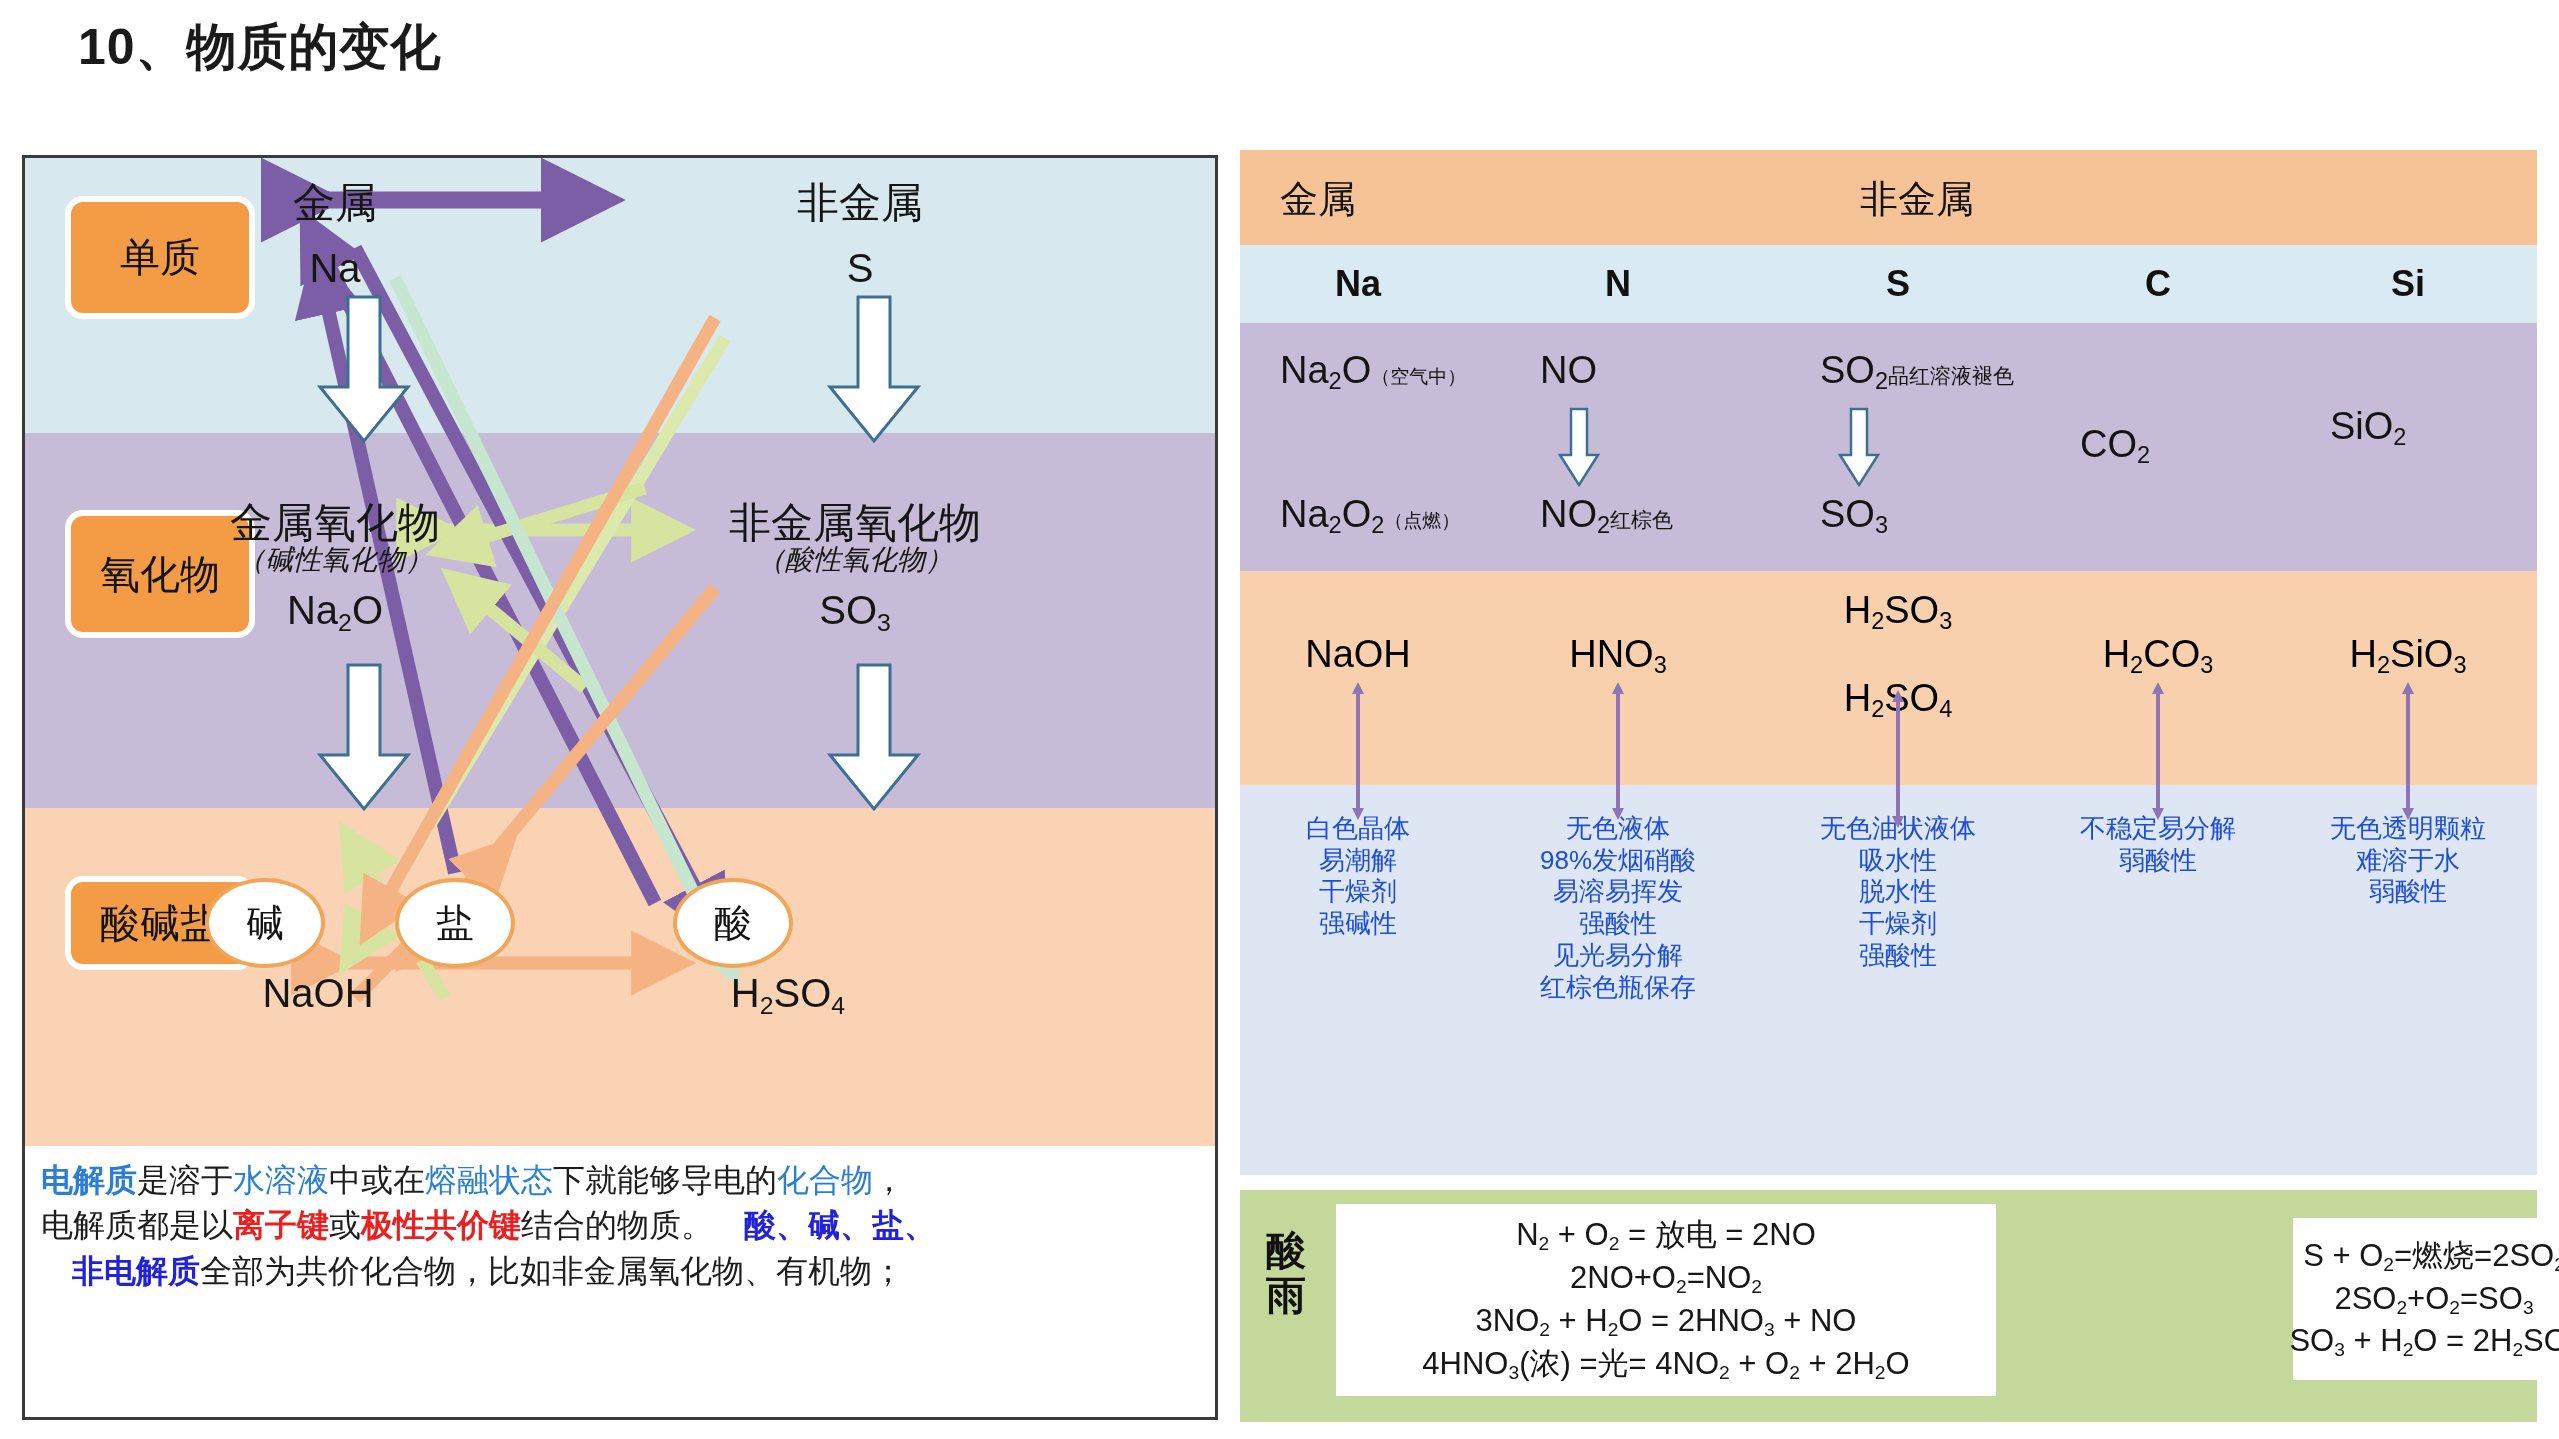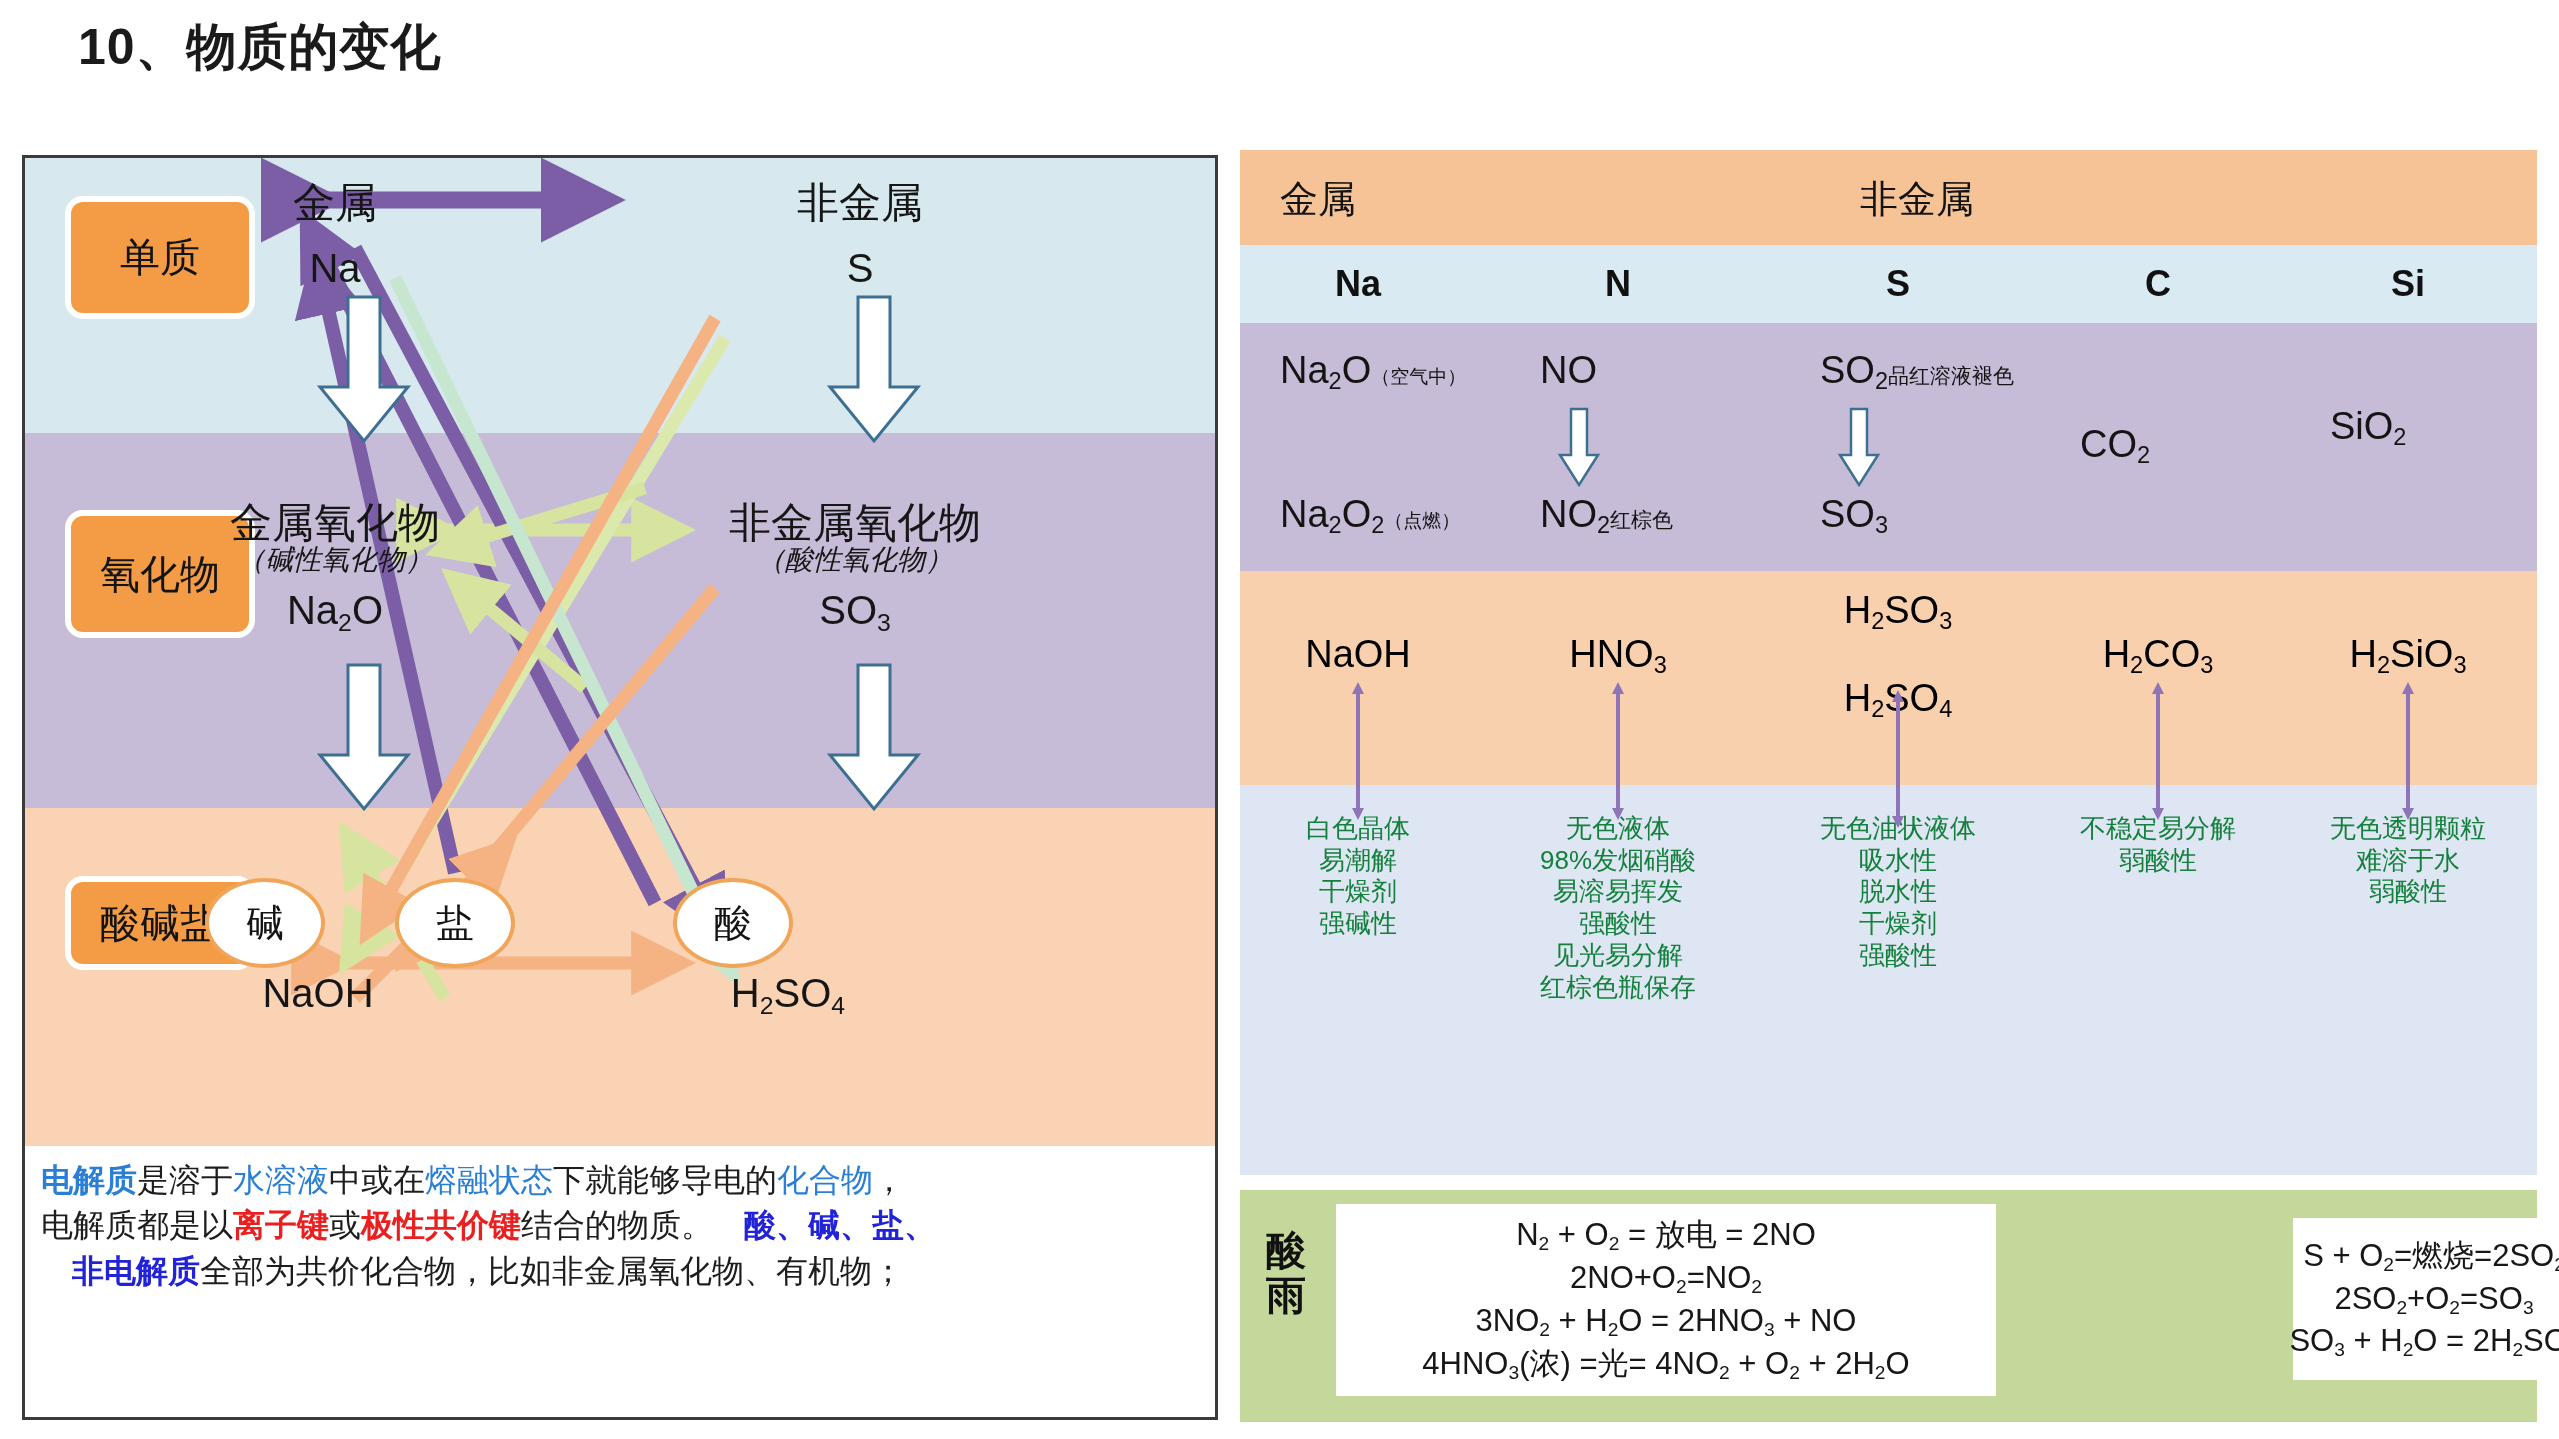--- a/index.html
+++ b/index.html
@@ -121,21 +121,21 @@
 
   .symcell{position:absolute;top:18px;font-size:36px;font-weight:bold;color:#111;text-align:center;}
 
   .oxcell{position:absolute;color:#141414;white-space:nowrap;}
   .oxcell .f{font-size:38px;}
   .oxcell .tiny{font-size:19px;}
   .oxcell .tiny2{font-size:21px;}
 
   .acell{position:absolute;font-size:38px;color:#000000;text-align:center;white-space:nowrap;}
 
-  .pcell{position:absolute;font-size:26px;line-height:1.22;color:#15803d;text-align:center;}
+  .pcell{position:absolute;font-size:26px;line-height:1.22;color:#1d4ed8;text-align:center;}
 
   .vfat{position:absolute;}
   .vthin{position:absolute;}
 
   
   .rain-box{
     position:absolute;left:1240px;top:1190px;
     width:1297px;height:232px;
     background:#c5d89b;
     box-sizing:border-box;

